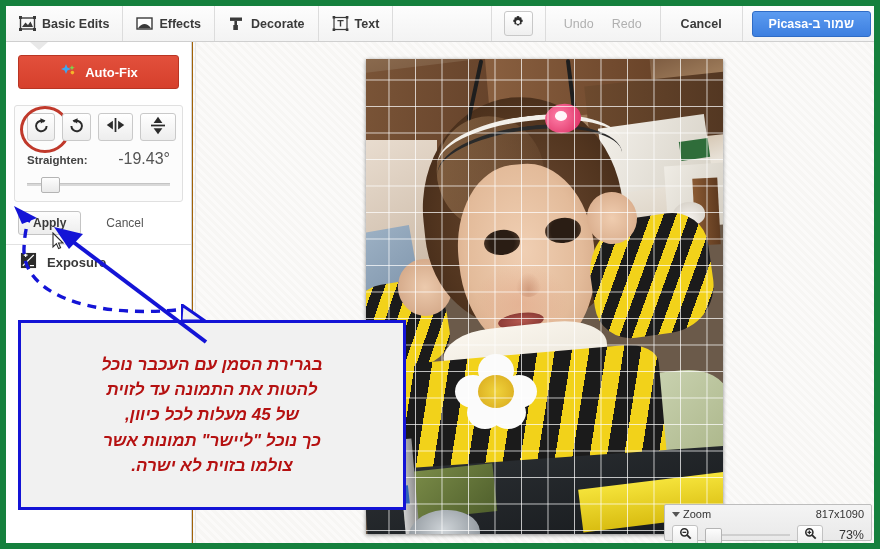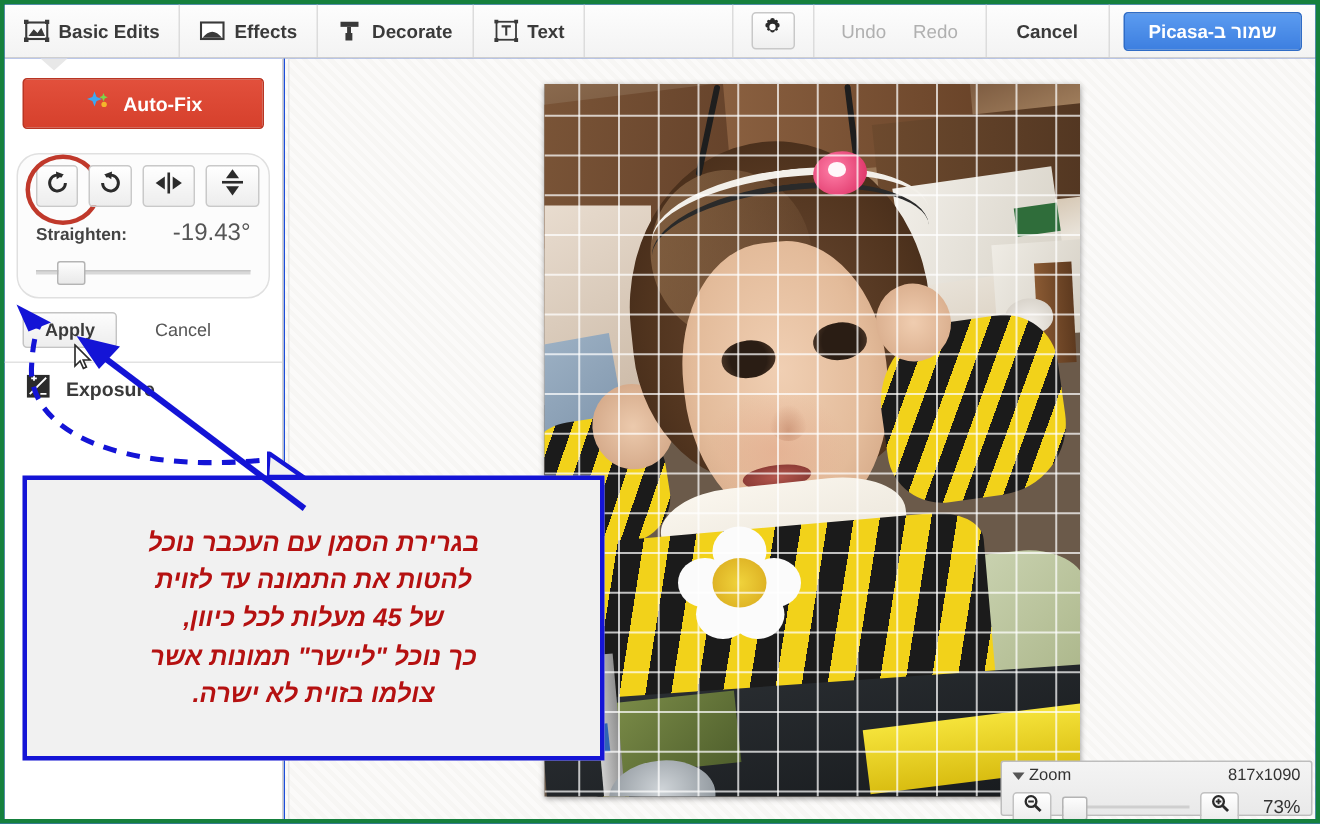--- a/index.html
+++ b/index.html
@@ -6,22 +6,22 @@
   body{
     width:880px;height:549px;
     background:#ffffff;
     font-family:"Liberation Sans",sans-serif;
     overflow:hidden;
   }
   #app{
     position:relative;
     width:880px;height:549px;
     box-sizing:border-box;
-    border:3px solid #15803d;
-    background:#1d4ed8;
+    border:6px solid #15803d;
+    background:#a16207;
     overflow:hidden;
   }
 
   
   .toolbar{
     position:absolute;left:0;top:0;width:874px;height:36px;
     background:linear-gradient(#fdfdfd,#f3f3f3);
     border-bottom:1px solid #cfcfcf;
     display:flex;align-items:center;
     box-sizing:border-box;
@@ -108,21 +108,21 @@
   .srow .lbl{flex:1 1 auto;}
   .help-badge{
     width:15px;height:15px;border:1px solid #c6c6c6;border-radius:2px;
     background:linear-gradient(#fff,#f0f0f0);
     font-size:9.5px;font-weight:bold;color:#888;
     display:flex;align-items:center;justify-content:center;
     cursor:pointer;
   }
 
   .rotate-panel{
-    margin:6px 8px 0 8px;border:1px solid #e0e0e0;border-radius:15px;
+    margin:6px 8px 0 8px;border:1px solid #e0e0e0;border-radius:3px;
     background:#fcfcfc;padding:7px 6px 8px 6px;
   }
   .rot-btns{display:flex;align-items:center;gap:7px;justify-content:flex-start;padding-left:6px;}
   .rbtn{
     width:30px;height:26px;border:1px solid #c9c9c9;border-radius:3px;
     background:linear-gradient(#ffffff,#ededed);
     display:flex;align-items:center;justify-content:center;cursor:pointer;
     position:relative;
   }
   .rbtn.wide{width:38px;}

